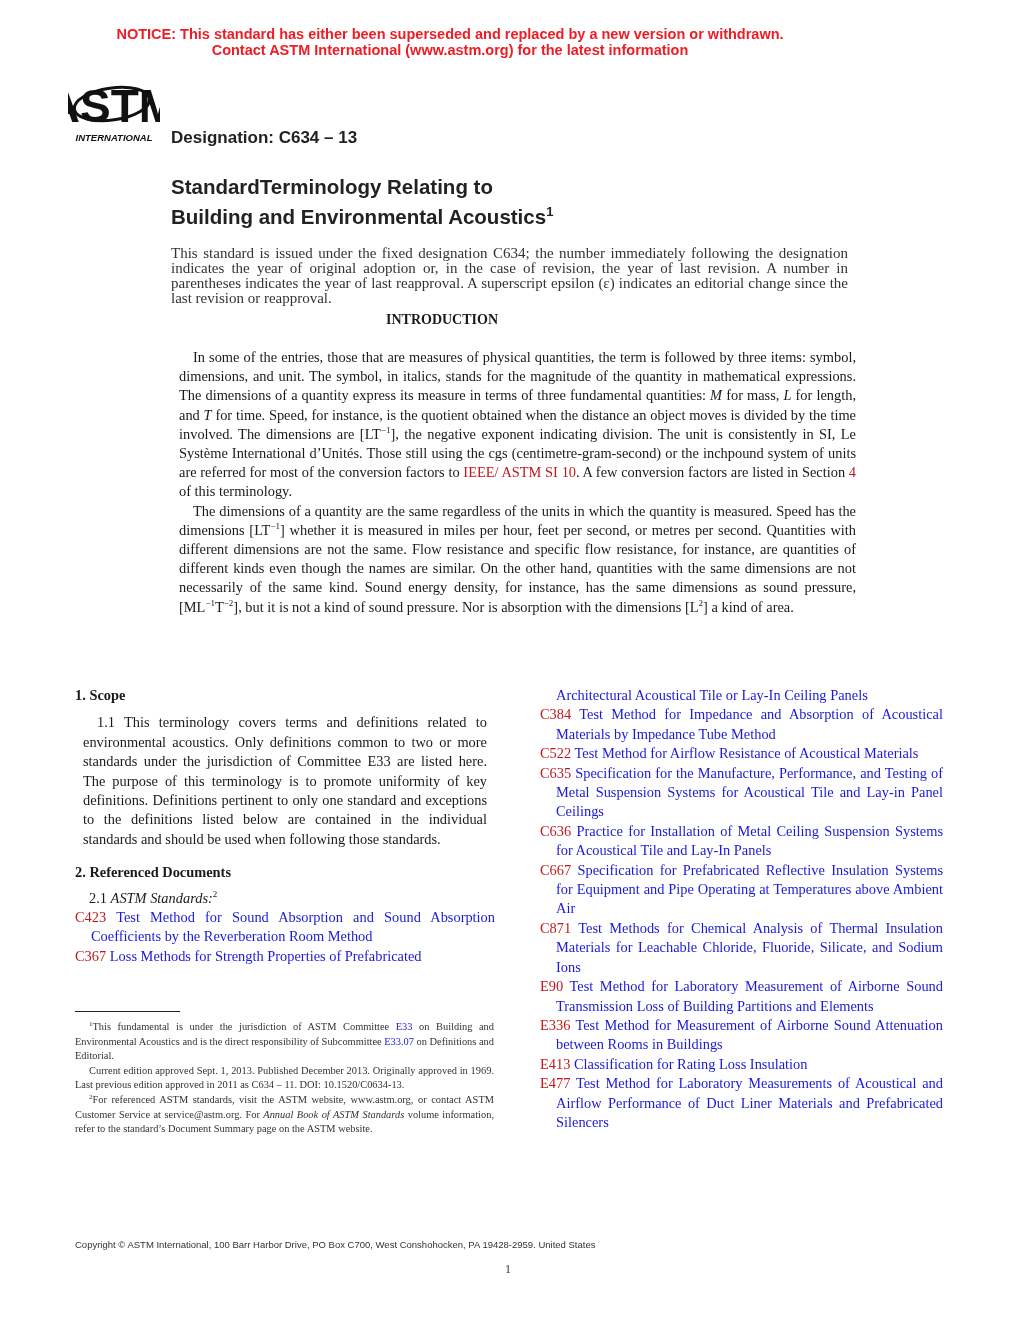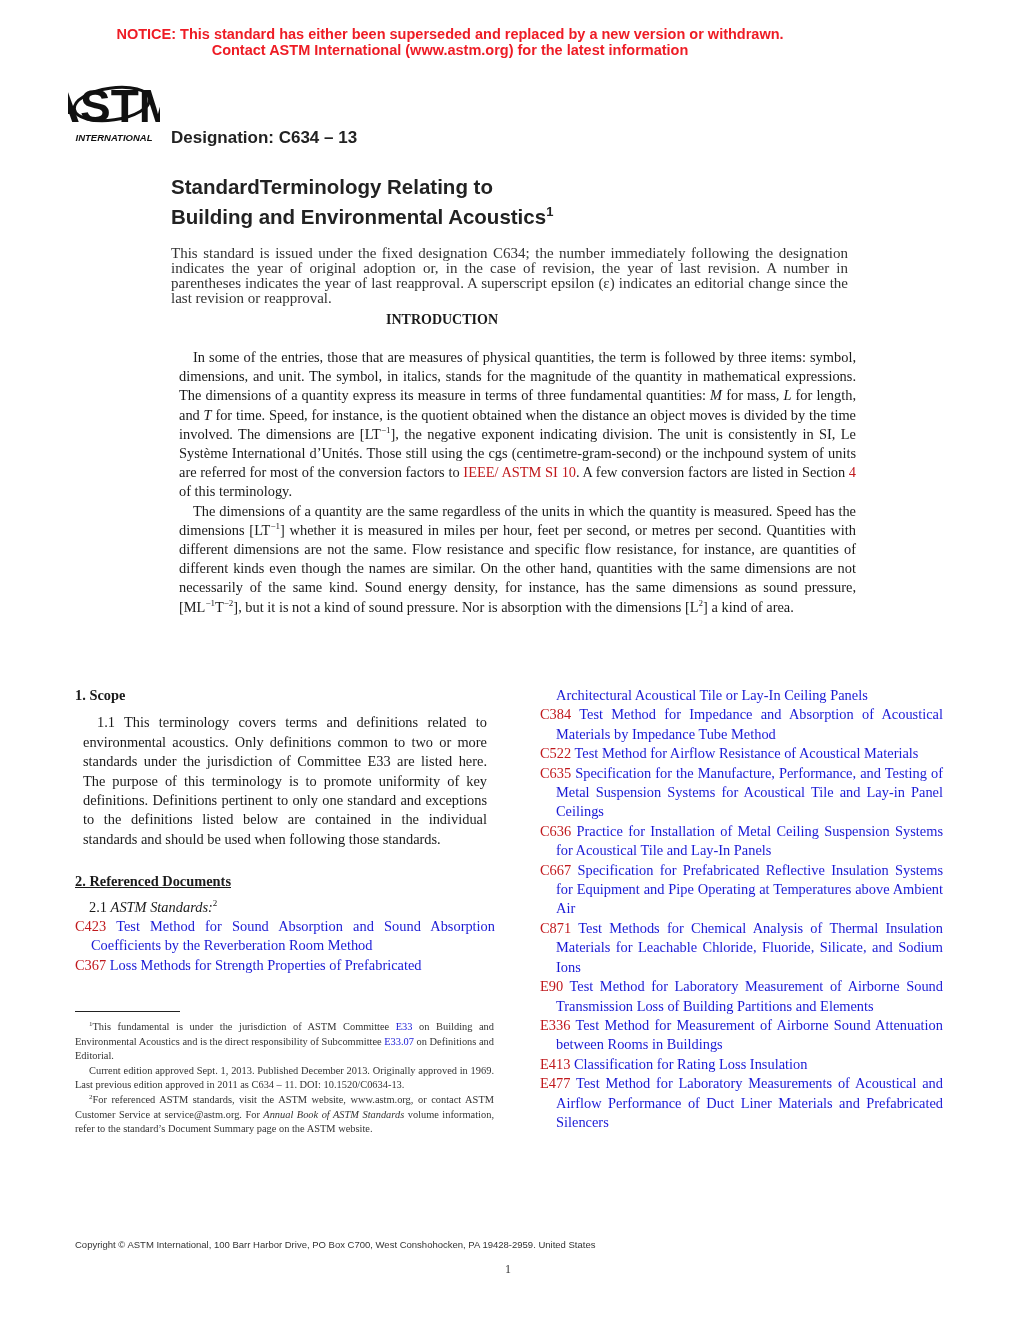--- a/index.html
+++ b/index.html
@@ -66,21 +66,21 @@
 <div id="intro-head" class="serif">INTRODUCTION</div>
 
 <div id="intro" class="serif">
   <p><span>In some of the entries, those that are measures of physical quantities, the term is followed by three items: symbol, dimensions, and unit. The symbol, in italics, stands for the magnitude of the quantity in mathematical expressions. The dimensions of a quantity express its measure in terms of three fundamental quantities: </span><i>M</i><span> for mass, </span><i>L</i><span> for length, and </span><i>T</i><span> for time. Speed, for instance, is the quotient obtained when the distance an object moves is divided by the time involved. The dimensions are [LT</span><sup>−1</sup><span>], the negative exponent indicating division. The unit is consistently in SI, Le Système International d’Unités. Those still using the cgs (centimetre-gram-second) or the inchpound system of units are referred for most of the conversion factors to </span><span class="darkred">IEEE/ ASTM SI 10</span><span>. A few conversion factors are listed in Section </span><span class="darkred">4</span><span> of this terminology.</span></p>
   <p><span>The dimensions of a quantity are the same regardless of the units in which the quantity is measured. Speed has the dimensions [LT</span><sup>−1</sup><span>] whether it is measured in miles per hour, feet per second, or metres per second. Quantities with different dimensions are not the same. Flow resistance and specific flow resistance, for instance, are quantities of different kinds even though the names are similar. On the other hand, quantities with the same dimensions are not necessarily of the same kind. Sound energy density, for instance, has the same dimensions as sound pressure, [ML</span><sup>−1</sup><span>T</span><sup>−2</sup><span>], but it is not a kind of sound pressure. Nor is absorption with the dimensions [L</span><sup>2</sup><span>] a kind of area.</span></p>
 </div>
 
 <div id="left" class="col serif">
   <div class="sec-head">1.  Scope</div>
   <p class="para">1.1  This terminology covers terms and definitions related to environmental acoustics. Only definitions common to two or more standards under the jurisdiction of Committee E33 are listed here. The purpose of this terminology is to promote uniformity of key definitions. Definitions pertinent to only one standard and exceptions to the definitions listed below are contained in the individual standards and should be used when following those standards.</p>
-  <div class="sec-head" style="margin-top:23px;text-decoration:underline;">2.  Referenced Documents</div>
+  <div class="sec-head" style="margin-top:14px;">2.  Referenced Documents</div>
   <div class="sub"><span>2.1 </span><i>ASTM Standards:</i><sup>2</sup></div>
   <div id="left-refs">
     <p class="ref"><span class="code">C423</span> <span class="rtitle">Test Method for Sound Absorption and Sound Absorption Coefficients by the Reverberation Room Method</span></p>
     <p class="ref"><span class="code">C367</span> <span class="rtitle">Loss Methods for Strength Properties of Prefabricated</span></p>
   </div>
 </div>
 
 <div id="fn-rule"></div>
 <div id="footnotes" class="serif">
   <p><sup>1</sup><span>This fundamental is under the jurisdiction of ASTM Committee </span><span class="blue">E33</span><span> on Building and Environmental Acoustics and is the direct responsibility of Subcommittee </span><span class="blue">E33.07</span><span> on Definitions and Editorial.</span></p>

